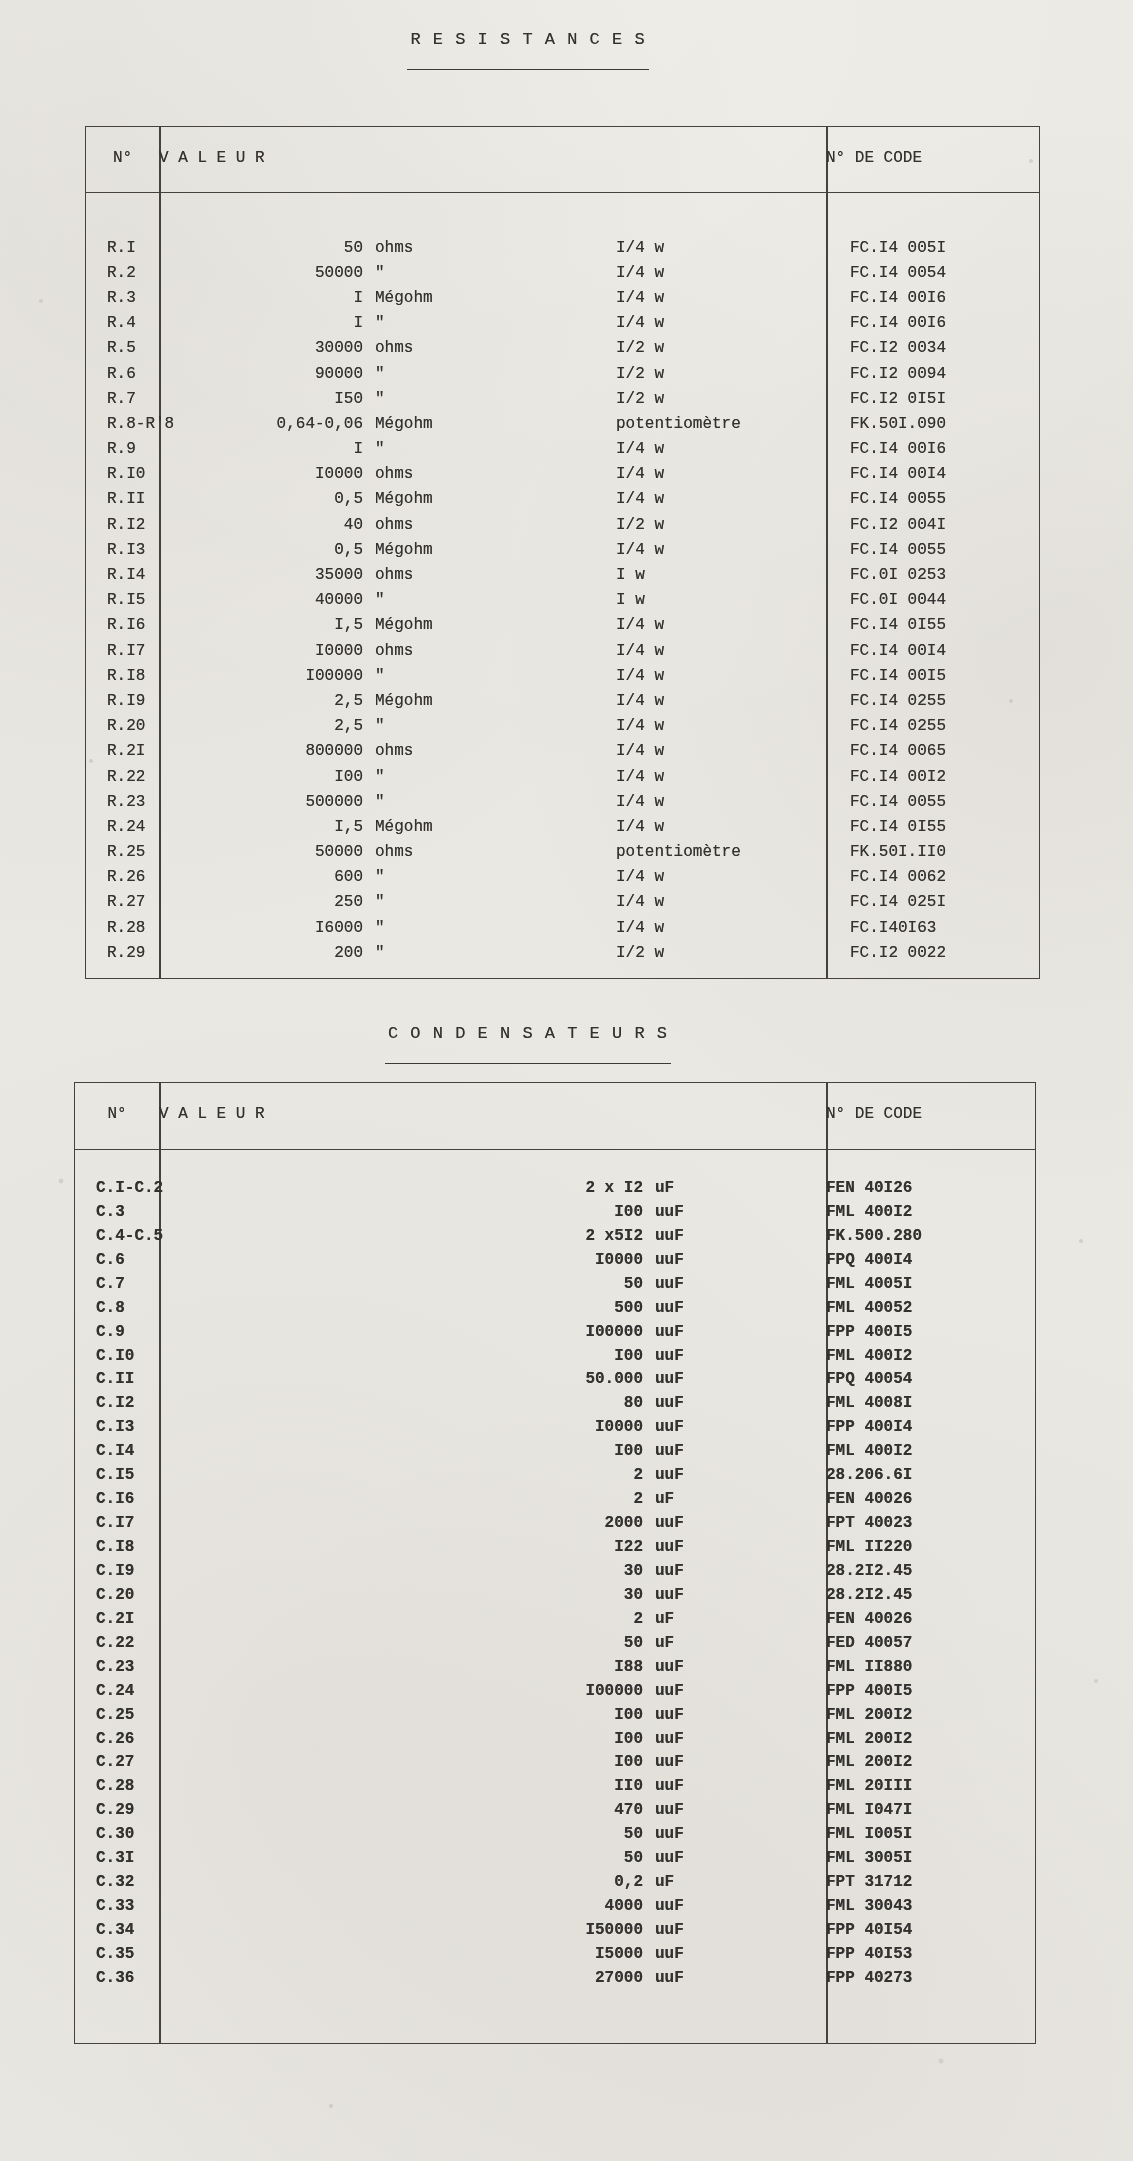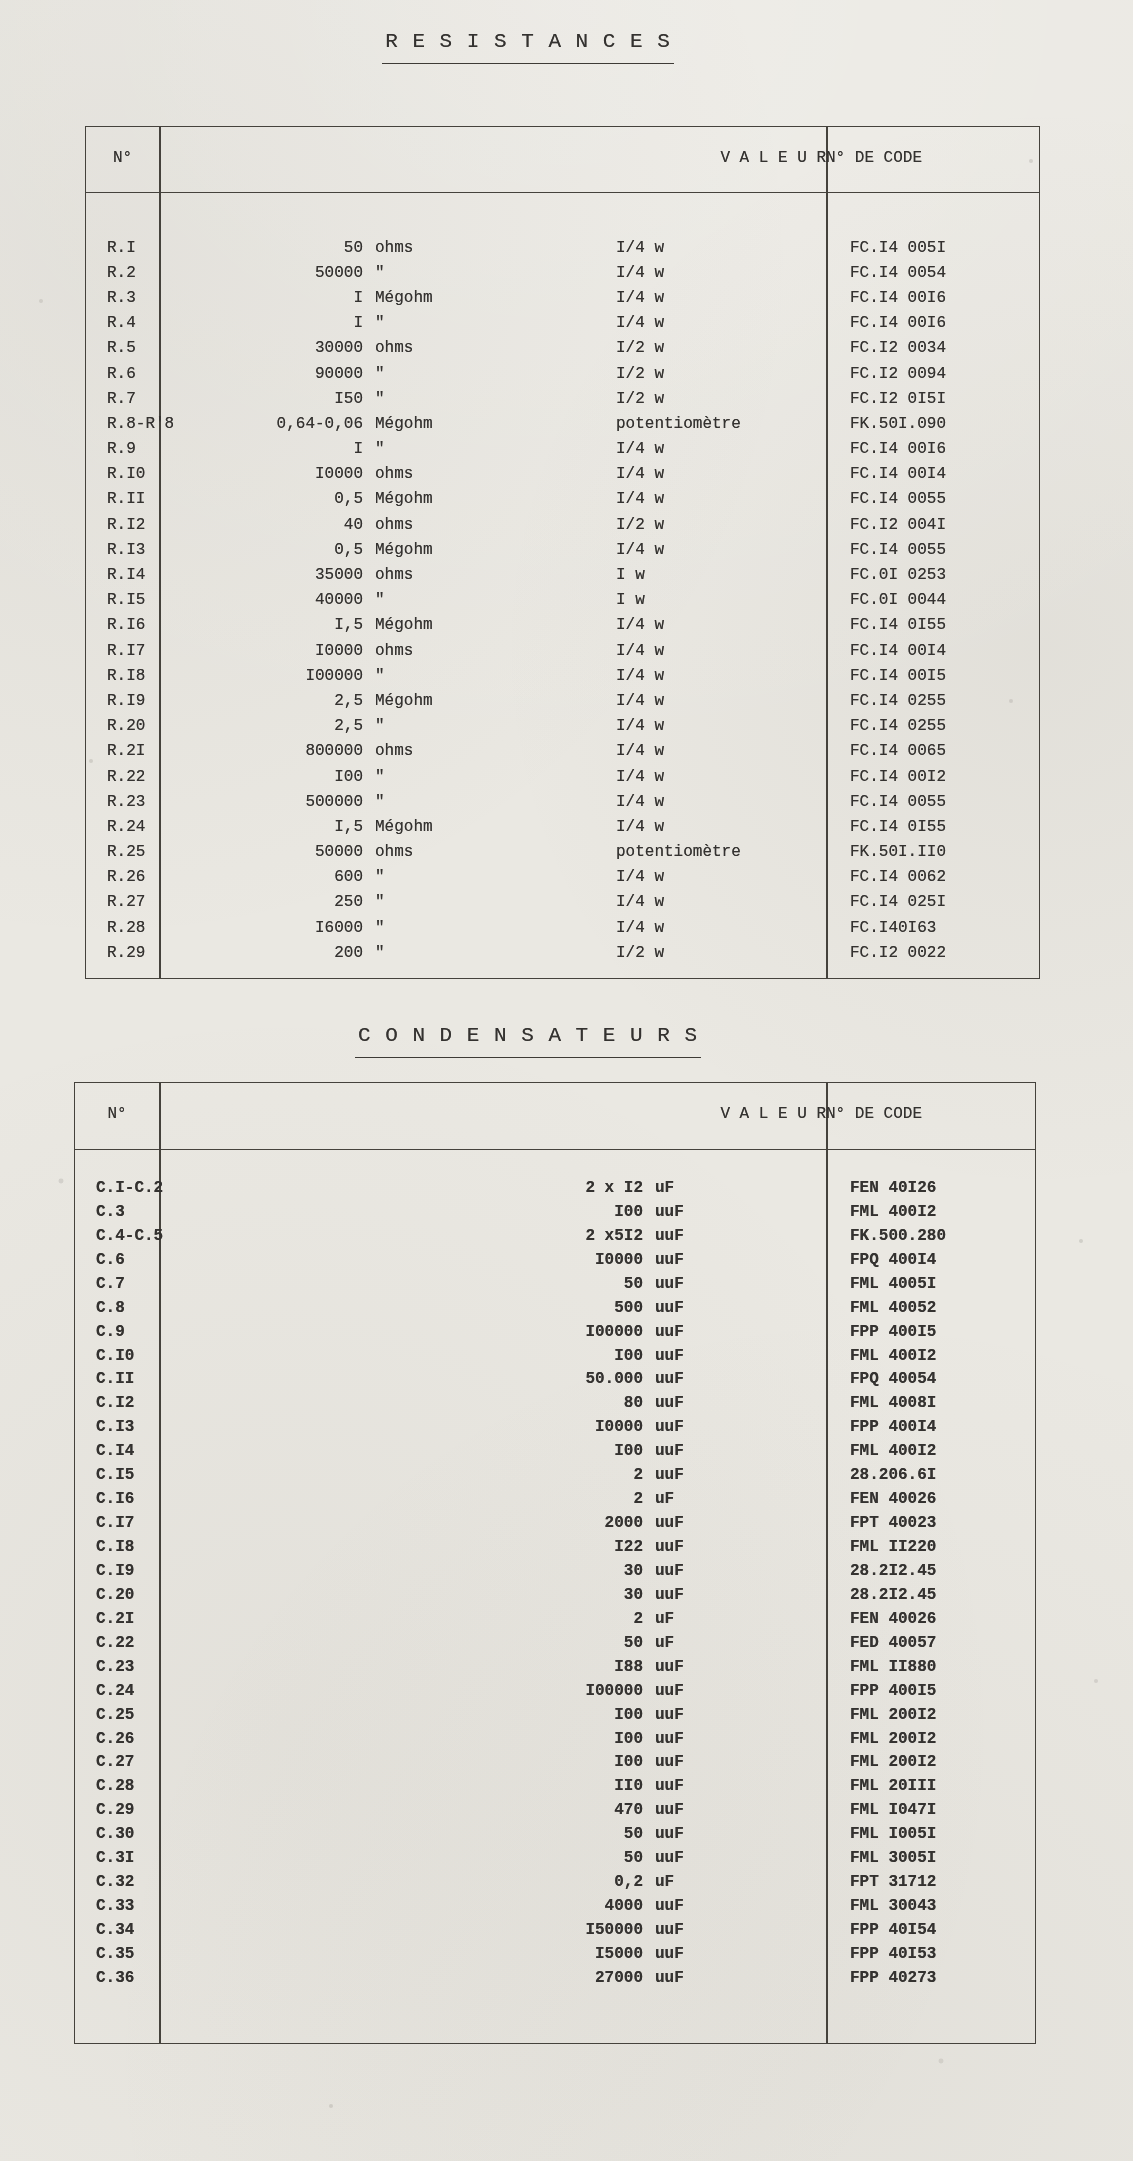--- a/index.html
+++ b/index.html
@@ -19,60 +19,60 @@
       radial-gradient(circle at 75% 95%, rgba(96,90,78,.05), transparent 34%),
       #eae8e2;
   }
   .specks{position:absolute;left:0;top:0;width:2px;height:2px;border-radius:50%;
     box-shadow:150px 420px 0 1px rgba(70,65,58,.16), 1030px 160px 0 1px rgba(70,65,58,.14),
       60px 1180px 0 1.5px rgba(70,65,58,.13), 1080px 1240px 0 1px rgba(70,65,58,.15),
       330px 2105px 0 1px rgba(70,65,58,.14), 940px 2060px 0 1.5px rgba(70,65,58,.11),
       90px 760px 0 1px rgba(70,65,58,.14), 1010px 700px 0 1px rgba(70,65,58,.13),
       40px 300px 0 1px rgba(70,65,58,.12), 1095px 1680px 0 1px rgba(70,65,58,.13);}
   .title-wrap{position:absolute;left:0;width:1056px;text-align:center;}
-  .title-text{display:inline-block;font-size:21px;letter-spacing:1px;
-    border-bottom:1.6px solid #3e3b36;padding:0 3px 10px;}
+  .title-text{display:inline-block;font-size:17px;letter-spacing:1px;
+    border-bottom:1.6px solid #3e3b36;padding:0 3px 20px;}
   #title-res{top:30px}
   #title-cond{top:1024px}
 
   .tbl{position:absolute;border:1.6px solid #45423c;}
   #tbl-res{left:85px;top:126px;width:953px;height:851px;}
   #tbl-cond{left:74px;top:1082px;width:960px;height:960px;}
   .vline{position:absolute;top:0;bottom:0;width:1.6px;background:#45423c;}
   #tbl-res .v1{left:73px}
   #tbl-res .v2{left:740px}
   #tbl-cond .v1{left:84px}
   #tbl-cond .v2{left:751px}
 
   .thead{position:relative;border-bottom:1.6px solid #45423c;}
   #tbl-res .thead{height:65px}
   #tbl-cond .thead{height:66px}
   .thead span{position:absolute;top:22px;font-size:16px;white-space:nowrap}
   .h-no{text-align:center;left:0}
   #tbl-res .h-no{width:73px}
   #tbl-cond .h-no{width:84px}
-  .h-val{text-align:right}
+  .h-val{text-align:left}
   #tbl-res .h-val{left:73px;width:667px}
   #tbl-cond .h-val{left:84px;width:667px}
   .h-code{text-align:left}
   #tbl-res .h-code{left:740px;width:213px}
   #tbl-cond .h-code{left:751px;width:209px}
 
   .tbody{position:relative}
   #res-body{padding-top:42px}
   #cond-body{padding-top:26px}
   .trow{display:grid;align-items:center;font-size:16px;}
   #res-body .trow{grid-template-columns:73px 204px 253px 176px 1fr;height:25.2px;}
   #cond-body .trow{grid-template-columns:84px 484px 183px 1fr;height:23.95px;font-weight:bold;}
   .c-no{padding-left:21px;white-space:nowrap}
   .c-val{text-align:right;white-space:nowrap}
   .c-unit{padding-left:12px;white-space:nowrap}
   .c-watt{text-align:left;white-space:nowrap}
   #res-body .c-code{padding-left:58px;white-space:nowrap}
-  #cond-body .c-code{padding-left:24px;white-space:nowrap}
+  #cond-body .c-code{white-space:nowrap}
 </style>
 </head>
 <body>
 
 <div class="page">
   <div class="specks"></div>
 
   <div class="title-wrap" id="title-res">
     <span class="title-text">R E S I S T A N C E S</span>
   </div>

